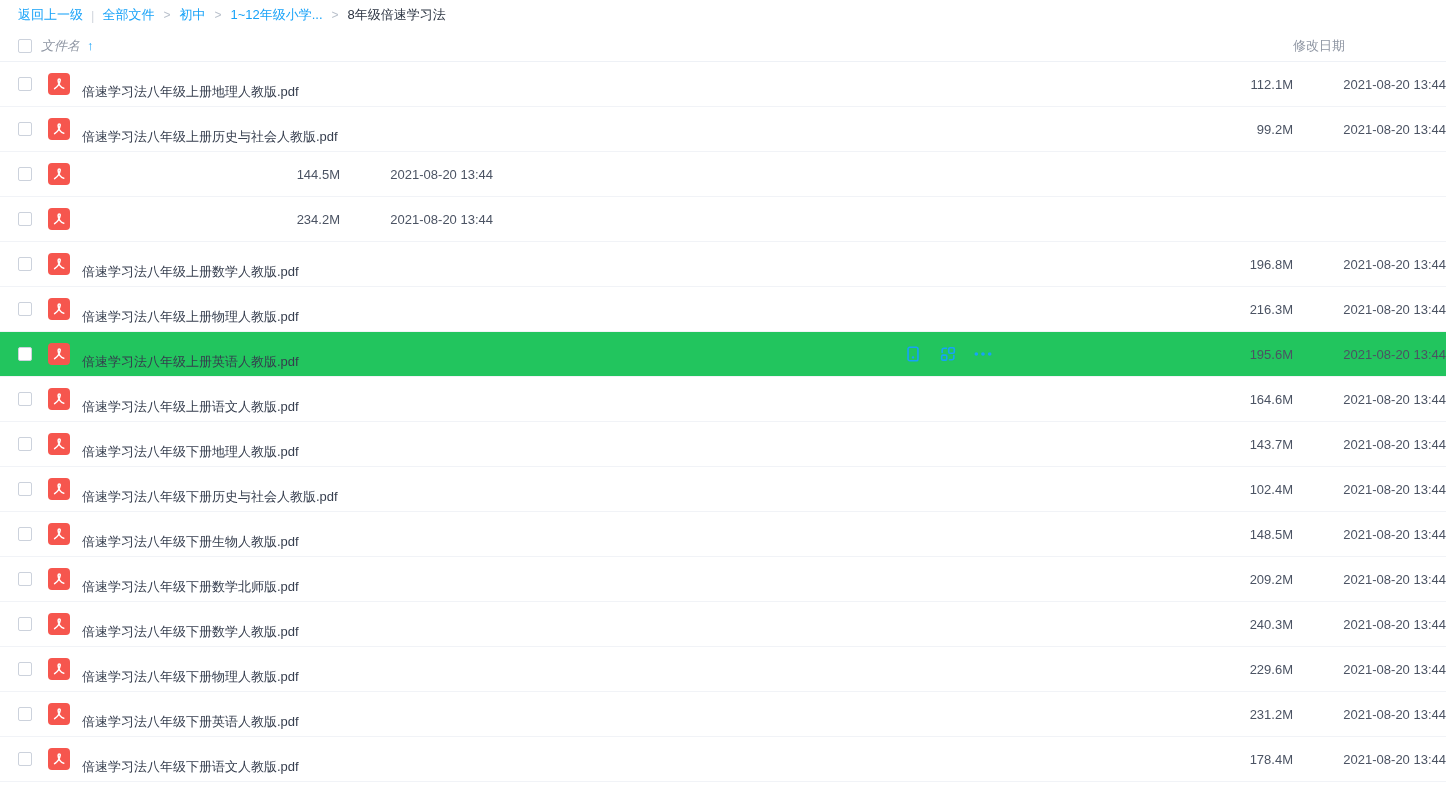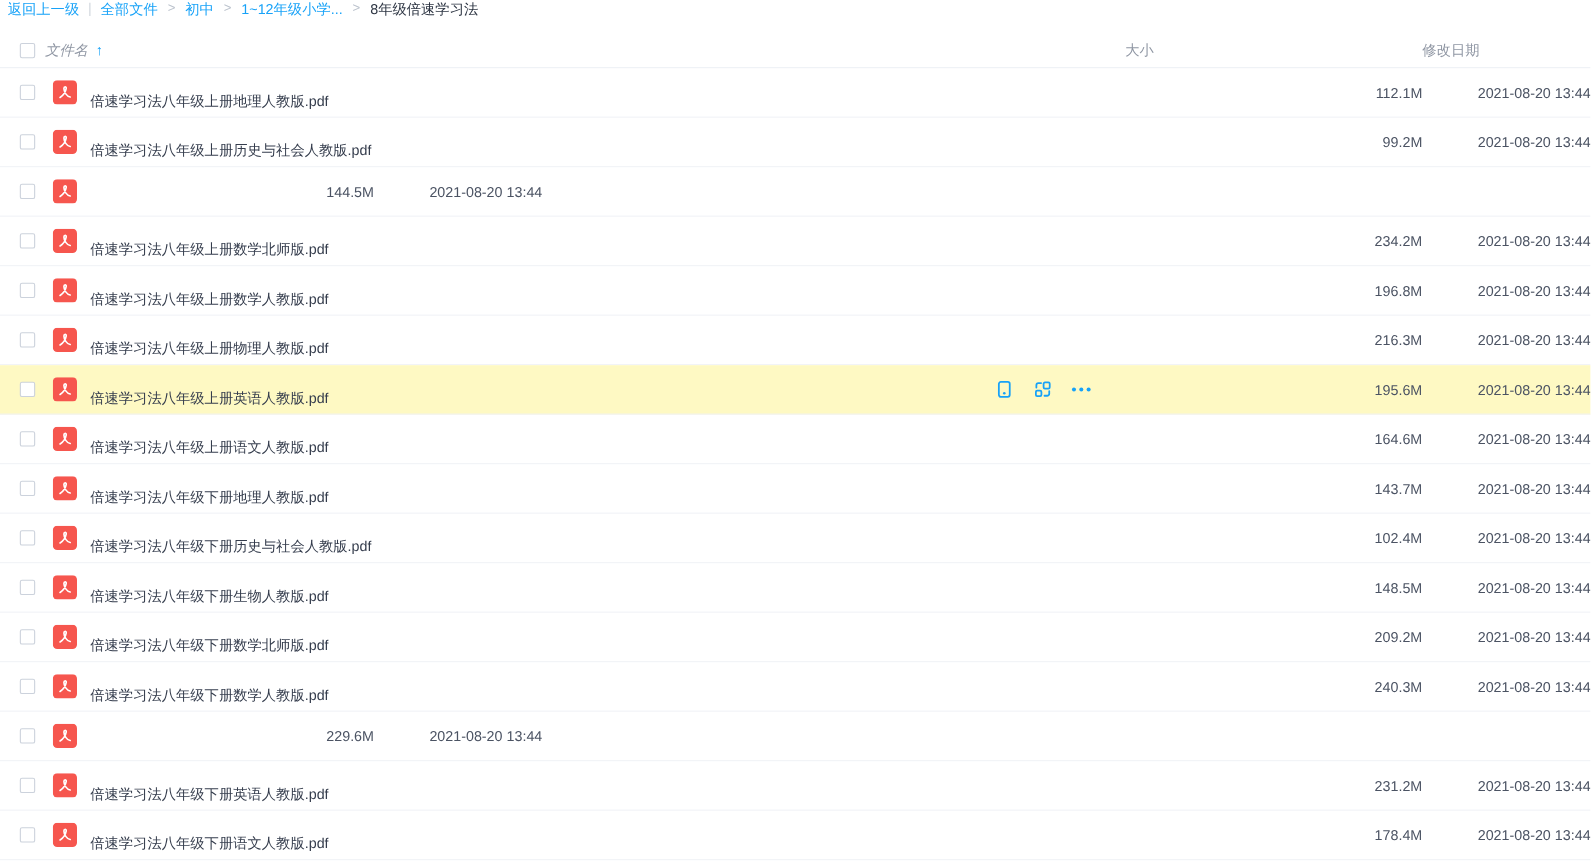--- a/index.html
+++ b/index.html
@@ -1,20 +1,20 @@
 <!DOCTYPE html>
 <html><head>
 <meta charset="utf-8">
 <style>
   * { margin:0; padding:0; box-sizing:border-box; }
   html,body { width:1446px; height:785px; background:#ffffff; overflow:hidden;
     font-family:"Liberation Sans","DejaVu Sans",sans-serif; }
 
   
-  .breadcrumb { height:30px; display:flex; align-items:flex-start; padding-left:5px;
+  .breadcrumb { height:30px; display:flex; align-items:center; padding-left:16px;
     font-size:13px; white-space:nowrap; }
   .bc-link { color:#17a2f8; cursor:pointer; margin:0 2px; text-decoration:none; }
   .bc-pipe { color:#d2d7de; margin:0 6px; }
   .bc-chev { color:#b9c0cb; margin:0 7px; font-size:12px; }
   .bc-current { color:#2c3442; margin-left:2px; }
 
   
   .list-header { height:32px; display:flex; align-items:center;
     border-bottom:1px solid #eef1f6; font-size:13px; color:#8f96a3; }
   .checkbox { width:14px; height:14px; border:1px solid #ccd2dc; border-radius:2px;
@@ -22,21 +22,21 @@
   .hd-check { margin-left:18px; }
   .hd-name { margin-left:9px;font-style:italic; }
   .sort-arrow { color:#17a2f8; font-weight:bold; margin-left:7px; font-size:13px; }
   .hd-spacer { flex:1; }
   .col-size { width:270px; flex:none; }
   .col-date { width:153px; flex:none; }
 
   
   .row { height:45px; display:flex; align-items:center;
     border-bottom:1px solid #f1f3f7; font-size:13px; }
-  .row.hovered { background:#fef9c3; }
+  .row.hovered { background:#22c55e; }
   .row-check { margin-left:18px; }
   .file-icon { width:22px; height:22px; margin-left:16px; flex:none; }
   .cell-name { margin-left:12px; flex:1; min-width:0; display:flex; align-items:center; }
   .file-name { color:#353d4d; cursor:pointer; white-space:nowrap; overflow:hidden;
     text-overflow:ellipsis;margin-top:16px; }
   .actions { display:none; align-items:center; margin-left:auto; margin-right:30px; gap:15px; }
   .row.hovered .actions { display:flex; }
   .action-btn { width:20px; height:20px; cursor:pointer; display:flex;
     align-items:center; justify-content:center; }
   .cell-size, .cell-date { color:#4b5363;text-align:right; }
@@ -56,21 +56,20 @@
   <a class="bc-link">1~12年级小学...</a>
   <span class="bc-chev">&gt;</span>
   <span class="bc-current">8年级倍速学习法</span>
 </div>
 
 <div class="list-header">
   <span class="checkbox hd-check"></span>
   <span class="hd-name">文件名</span>
   <span class="sort-arrow">↑</span>
   <span class="hd-spacer"></span>
-  <span class="col-size">大小</span>
   <span class="col-date">修改日期</span>
 </div>
 
 <div id="file-list">
     <div class="row">
     <span class="checkbox row-check"></span>
     <span class="file-icon">
       <svg width="22" height="22" viewBox="0 0 22 22">
         <rect x="0" y="0" width="22" height="22" rx="4" fill="#f6564e"></rect>
         <path d="M6.6 15.6c3.1-2.1 5.1-5.2 5.6-8.3.25-1.7-2.1-1.9-2.1.2 0 3.1 2.6 7.2 5.7 7.7" fill="none" stroke="#ffffff" stroke-width="1.5" stroke-linecap="round"></path>
@@ -109,24 +108,20 @@
     <span class="col-size cell-size">144.5M</span>
     <span class="col-date cell-date">2021-08-20 13:44</span>
   </div>
     <div class="row">
     <span class="checkbox row-check"></span>
     <span class="file-icon">
       <svg width="22" height="22" viewBox="0 0 22 22">
         <rect x="0" y="0" width="22" height="22" rx="4" fill="#f6564e"></rect>
         <path d="M6.6 15.6c3.1-2.1 5.1-5.2 5.6-8.3.25-1.7-2.1-1.9-2.1.2 0 3.1 2.6 7.2 5.7 7.7" fill="none" stroke="#ffffff" stroke-width="1.5" stroke-linecap="round"></path>
       </svg>
-    </span>
-    <span class="cell-name">
-      <span class="file-name">倍速学习法八年级上册数学北师版.pdf</span>
-
     </span>
     <span class="col-size cell-size">234.2M</span>
     <span class="col-date cell-date">2021-08-20 13:44</span>
   </div>
     <div class="row">
     <span class="checkbox row-check"></span>
     <span class="file-icon">
       <svg width="22" height="22" viewBox="0 0 22 22">
         <rect x="0" y="0" width="22" height="22" rx="4" fill="#f6564e"></rect>
         <path d="M6.6 15.6c3.1-2.1 5.1-5.2 5.6-8.3.25-1.7-2.1-1.9-2.1.2 0 3.1 2.6 7.2 5.7 7.7" fill="none" stroke="#ffffff" stroke-width="1.5" stroke-linecap="round"></path>
@@ -282,20 +277,24 @@
     <span class="col-date cell-date">2021-08-20 13:44</span>
   </div>
     <div class="row">
     <span class="checkbox row-check"></span>
     <span class="file-icon">
       <svg width="22" height="22" viewBox="0 0 22 22">
         <rect x="0" y="0" width="22" height="22" rx="4" fill="#f6564e"></rect>
         <path d="M6.6 15.6c3.1-2.1 5.1-5.2 5.6-8.3.25-1.7-2.1-1.9-2.1.2 0 3.1 2.6 7.2 5.7 7.7" fill="none" stroke="#ffffff" stroke-width="1.5" stroke-linecap="round"></path>
       </svg>
     </span>
+    <span class="cell-name">
+      <span class="file-name">倍速学习法八年级下册物理人教版.pdf</span>
+
+    </span>
     <span class="col-size cell-size">229.6M</span>
     <span class="col-date cell-date">2021-08-20 13:44</span>
   </div>
     <div class="row">
     <span class="checkbox row-check"></span>
     <span class="file-icon">
       <svg width="22" height="22" viewBox="0 0 22 22">
         <rect x="0" y="0" width="22" height="22" rx="4" fill="#f6564e"></rect>
         <path d="M6.6 15.6c3.1-2.1 5.1-5.2 5.6-8.3.25-1.7-2.1-1.9-2.1.2 0 3.1 2.6 7.2 5.7 7.7" fill="none" stroke="#ffffff" stroke-width="1.5" stroke-linecap="round"></path>
       </svg>

